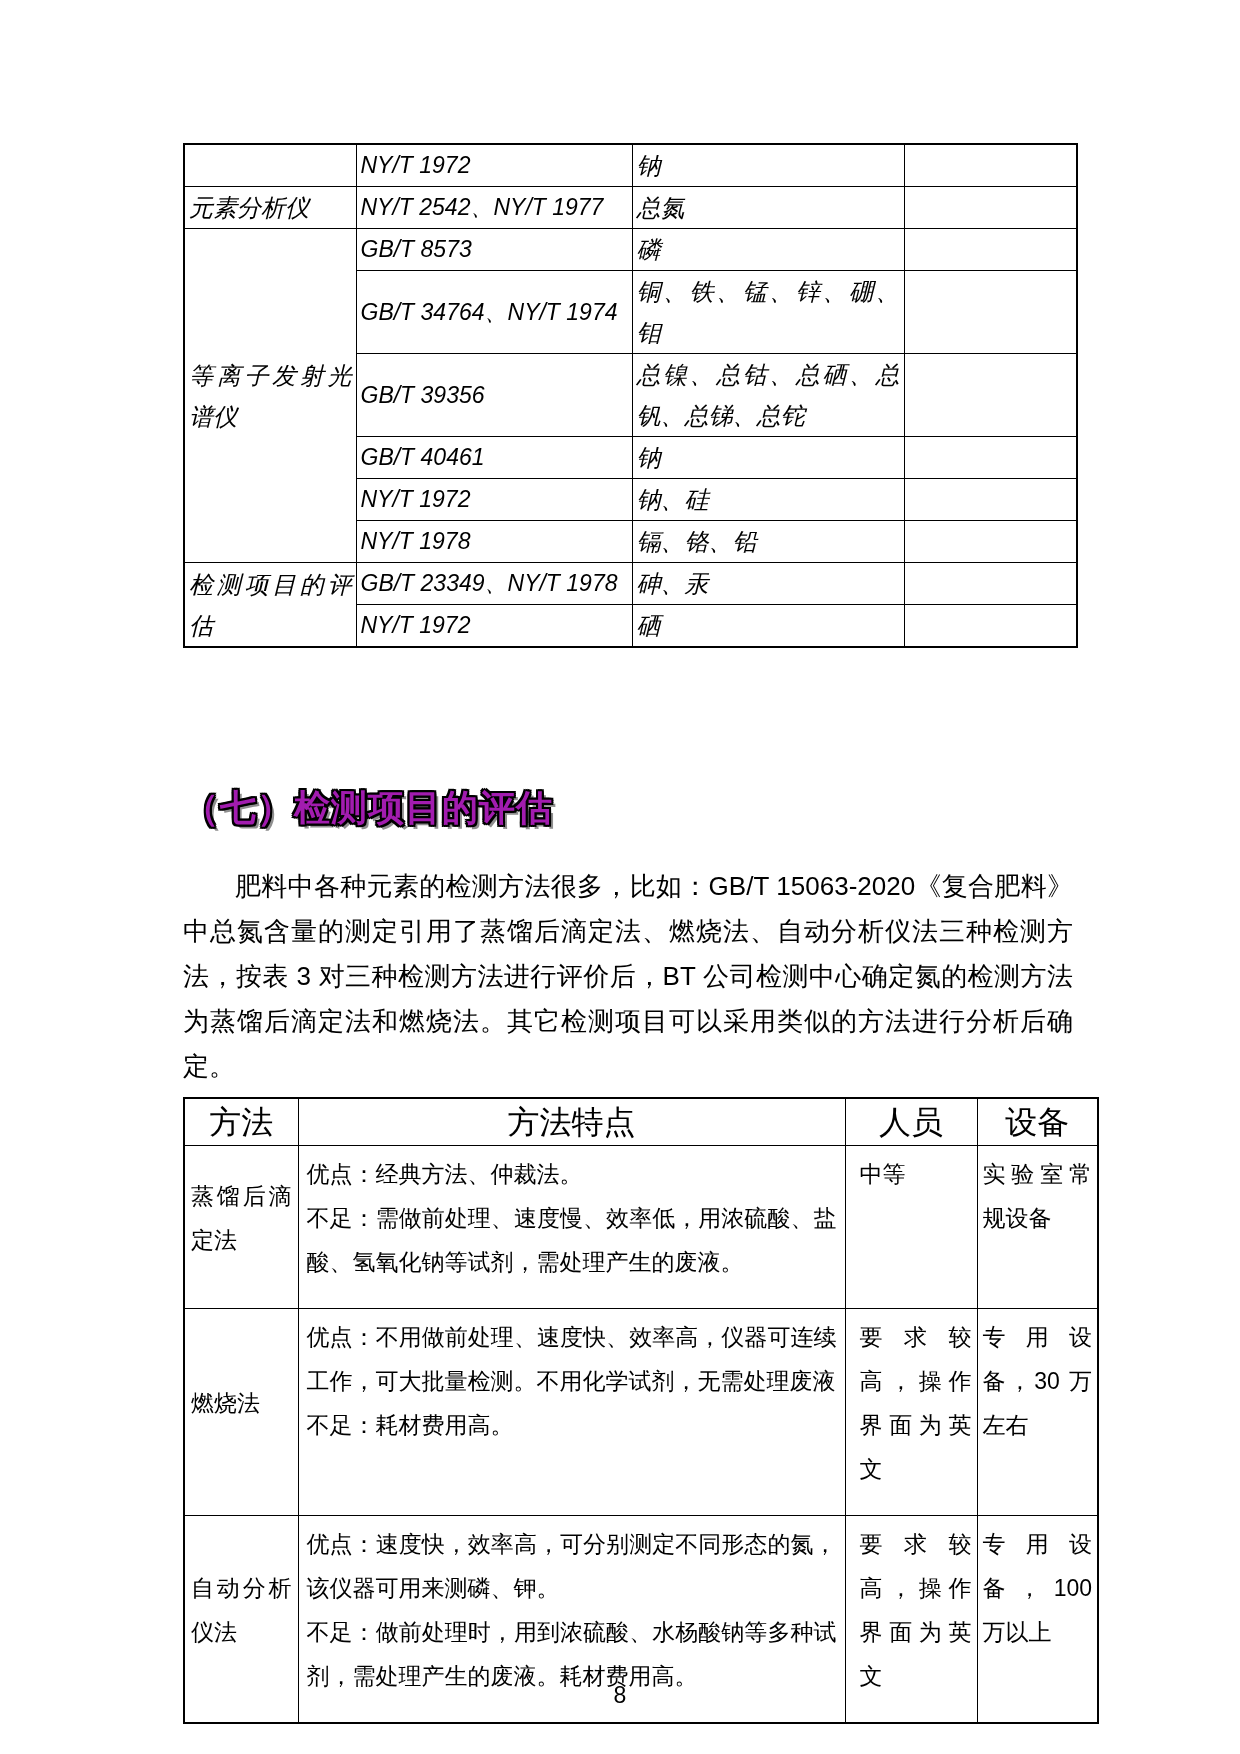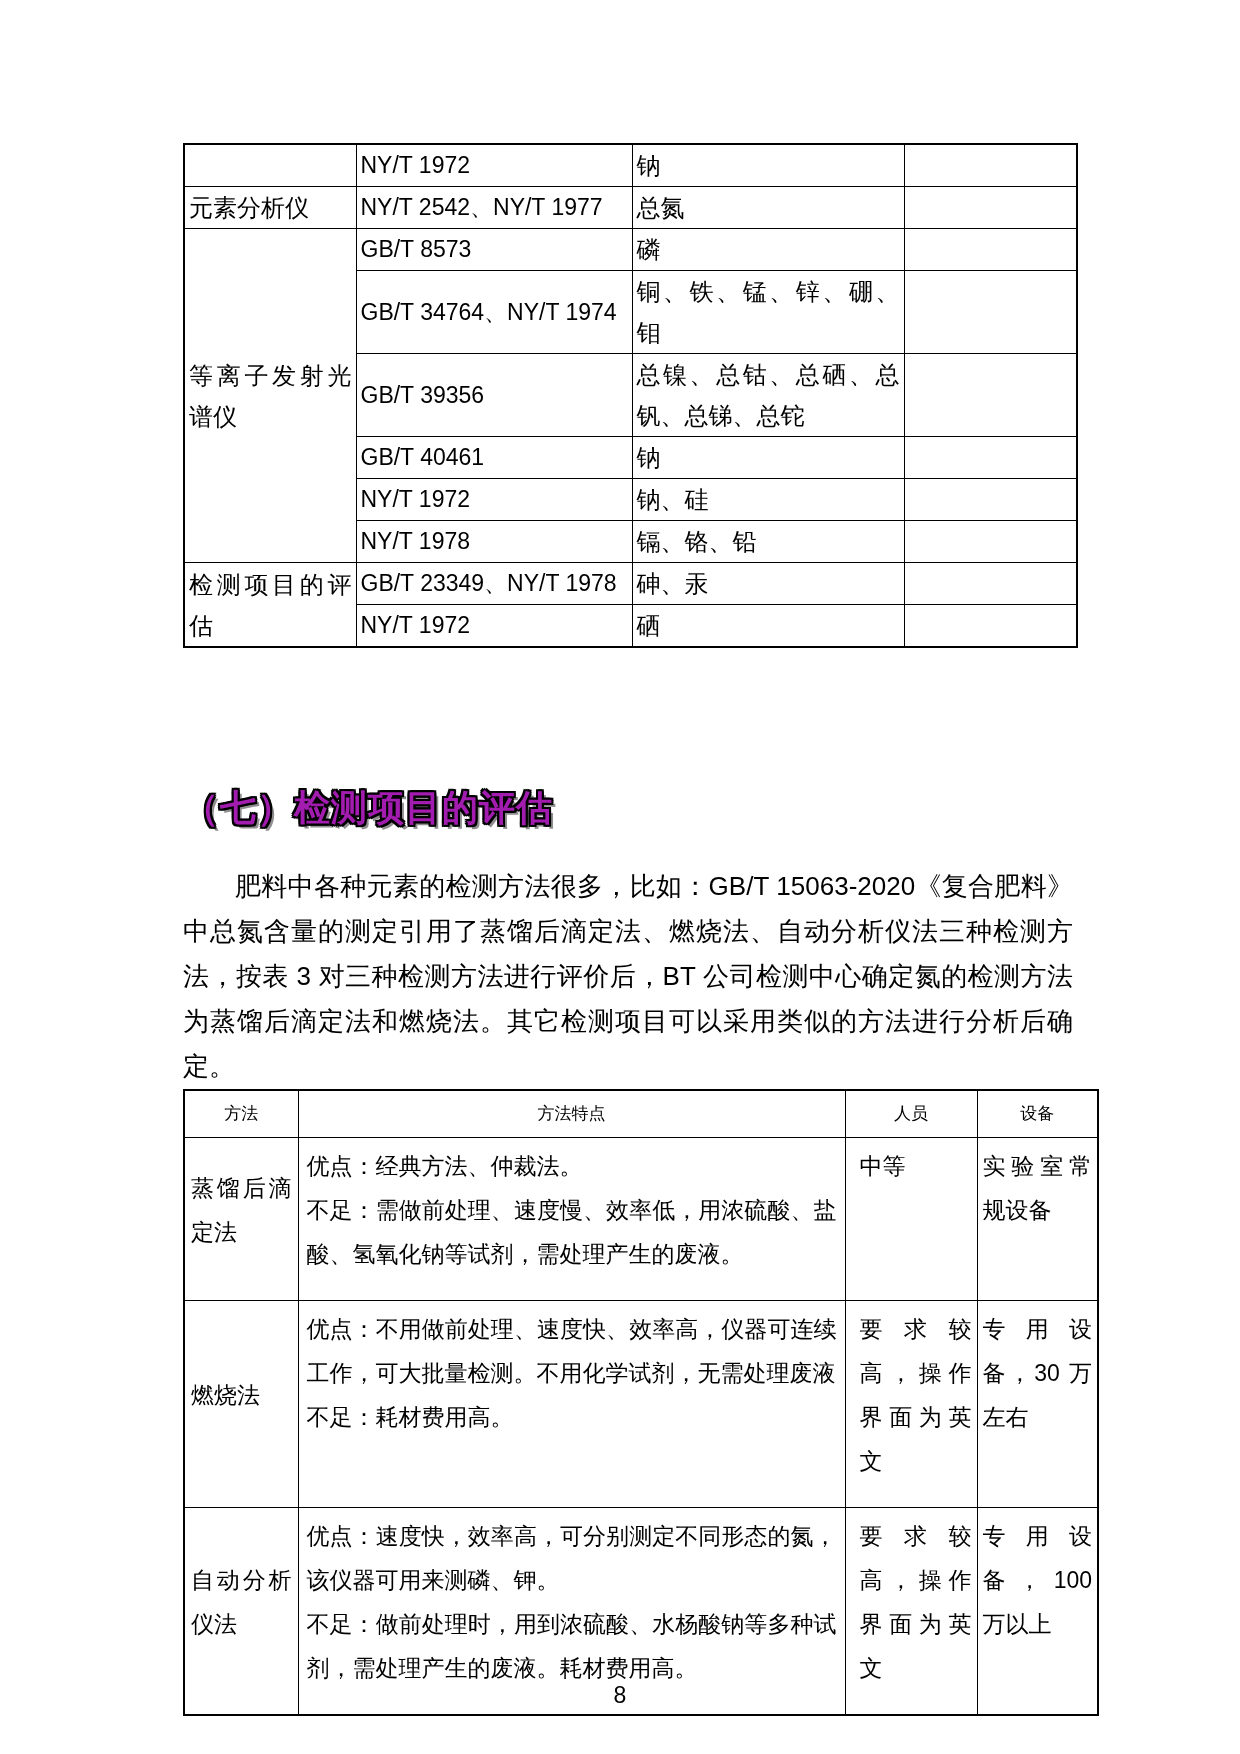--- a/index.html
+++ b/index.html
@@ -8,21 +8,21 @@
     width:1240px;height:1754px;
     background:#ffffff;
     box-sizing:border-box;
     padding:143px 160px 0 183px;
     font-family:"Liberation Sans",sans-serif;
     color:#000;
     overflow:hidden;
   }
   table{border-collapse:collapse;table-layout:fixed;}
   
-  .t1{width:893px;border:2px solid #000;}
+  .t1{width:893px;border:2px solid #000;font-style:italic;}
   .t1 td{
     border:1.5px solid #000;
     font-size:24px;
     line-height:41px;
     padding:0 4px;
     vertical-align:middle;
     text-align:justify;
     overflow:hidden;
   }
   .t1 td.std{font-size:23px;text-align:left;}
@@ -35,21 +35,21 @@
     color:#a21caf;
     letter-spacing:1px;
     text-shadow:
       -2px -2px 0 #000, 2px -2px 0 #000,
       -2px  2px 0 #000, 2px  2px 0 #000,
       -2px  0   0 #000, 2px  0   0 #000,
        0   -2px 0 #000, 0    2px 0 #000,
        4px  4px 0 #8f8f8f;
   }
   .para{
-    margin:24px 0 0 0;
+    margin:24px 0 8px 0;
     width:890px;
     font-size:26px;
     line-height:45px;
     text-align:justify;
     text-indent:52px;
   }
   .caption{
     width:914px;
     margin-top:4px;
     text-align:center;
@@ -63,21 +63,21 @@
     font-size:23px;
     line-height:44px;
     vertical-align:top;
     padding:6px 8px 24px 8px;
     text-align:justify;
     overflow:hidden;
   }
   .t3 tr.hdr td{
     height:46px;line-height:46px;
     padding:0;text-align:center;vertical-align:middle;
-    font-size:17px;
+    font-size:32px;
   }
   .t3 td.method{vertical-align:middle;padding-left:6px;padding-right:6px;}
   .t3 td.features{white-space:pre-line;}
   .t3 td.personnel{padding-left:14px;padding-right:5px;}
   .t3 td.equipment{padding-left:5px;padding-right:5px;margin-left:28px;}
   .pageno{
     position:absolute;
     left:0;right:0;
     top:1682px;
     text-align:center;

